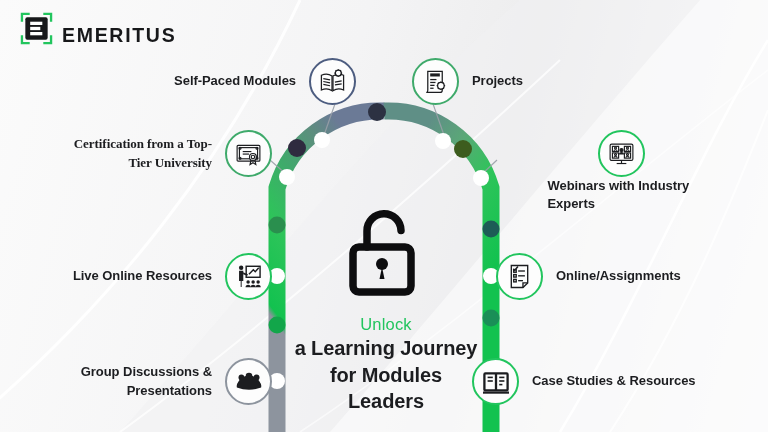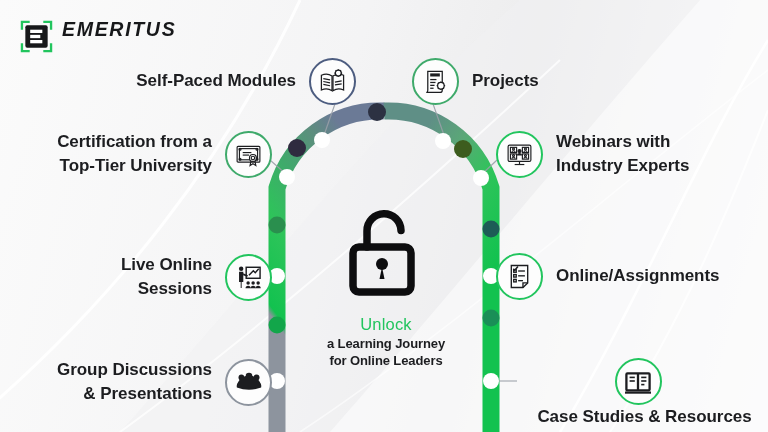--- a/index.html
+++ b/index.html
@@ -13,22 +13,22 @@
   #stage {
     position: relative;
     width: 768px; height: 432px;
     background: linear-gradient(105deg, #fbfbfb 0%, #f4f4f5 42%, #ededee 62%, #fafafa 88%, #ffffff 100%);
     overflow: hidden;
   }
   #bg-swoosh { position: absolute; inset: 0; width: 768px; height: 432px; }
 
   
   #logo {
-    position: absolute; left: 20px; top: 20px;
-    display: flex; align-items: flex-start; gap: 9px; font-style: italic;
+    position: absolute; left: 20px; top: 12px;
+    display: flex; align-items: flex-end; gap: 9px;
   }
   #logo-mark { width: 33px; height: 33px; }
   #logo-text {
     font-size: 19.5px; font-weight: 700; letter-spacing: 1.7px;
     color: #17181a; line-height: 1;
   }
 
   
   #arch { position: absolute; left: 0; top: 0; width: 768px; height: 432px; }
 
@@ -37,31 +37,31 @@
     position: absolute; left: 290px; top: 205px;
     width: 192px; text-align: center;
   }
   #lock-wrap { display: flex; justify-content: center; }
   #headline { margin-top: 16px; }
   #unlock-word {
     font-size: 16.5px; font-weight: 400; color: #22c55e;
     letter-spacing: .2px; line-height: 1.35;
   }
   .headline-line {
-    font-size: 13px; font-weight: 700; color: #1c1d20;
+    font-size: 20px; font-weight: 700; color: #1c1d20;
     letter-spacing: -.1px; line-height: 1.32;
   }
 
   
   .node { position: absolute; display: flex; align-items: center; }
   .node.left  { flex-direction: row; justify-content: flex-end; }
   .node.right { flex-direction: row; justify-content: flex-start; }
 
   .node-label {
-    font-size: 17px; font-weight: 700; color: #1c1d20;
+    font-size: 13px; font-weight: 700; color: #1c1d20;
     line-height: 1.42; letter-spacing: -.05px;
   }
   .node.left  .node-label { text-align: right; margin-right: 13px; }
   .node.right .node-label { text-align: left;  margin-left: 13px; }
 
   .icon-circle {
     width: 47px; height: 47px; min-width: 47px;
     border-radius: 50%;
     background: #fdfdfd;
     border: 2.1px solid #22c55e;
@@ -174,21 +174,21 @@
       <svg width="80" height="92" viewBox="0 0 80 92" fill="none">
         <rect x="7" y="42" width="58" height="45" rx="6" stroke="#0d0d0f" stroke-width="7.5" fill="none"></rect>
         <path d="M21 42 V26 A17 17 0 0 1 55 25.5" stroke="#0d0d0f" stroke-width="7.5" fill="none" stroke-linecap="round"></path>
         <circle cx="36" cy="59" r="6" fill="#0d0d0f"></circle>
         <path d="M36 62 L33.5 74 H38.5 Z" fill="#0d0d0f"></path>
       </svg>
     </div>
     <div id="headline">
       <div id="unlock-word">Unlock</div>
       <div class="headline-line">a Learning Journey</div>
-      <div class="headline-line">for Online Leaders</div>
+      <div class="headline-line">for Modules Leaders</div>
     </div>
   </div>
 
   <div class="node left" style="left:120px; top:58px; width:236px;">
     <div class="node-label">Self-Paced Modules</div>
     <div class="icon-circle ring-navy">
       <svg width="27" height="27" viewBox="0 0 28 28" fill="none" stroke="#1c1d20" stroke-width="1.3">
         <path d="M2.5 7.5 C6 6 10 6 13.5 8.2 V23.5 C10 21.3 6 21.3 2.5 22.8 Z"></path>
         <path d="M25.5 7.5 C22 6 18 6 14.5 8.2 V23.5 C18 21.3 22 21.3 25.5 22.8 Z"></path>
         <line x1="4.5" y1="11" x2="11.5" y2="12.4"></line>
@@ -211,40 +211,40 @@
         <line x1="8.5" y1="15" x2="14" y2="15"></line>
         <line x1="8.5" y1="18" x2="13" y2="18"></line>
         <line x1="8.5" y1="21" x2="12" y2="21"></line>
         <circle cx="19.6" cy="18.4" r="3.4" fill="#fff"></circle>
         <path d="M19.6 14 v1.1 M19.6 21.7 v1.1 M15.2 18.4 h1.1 M22.9 18.4 h1.1 M16.5 15.3 l.8.8 M21.9 20.7 l.8.8 M22.7 15.3 l-.8.8 M17.3 20.7 l-.8.8"></path>
       </svg>
     </div>
     <div class="node-label">Projects</div>
   </div>
 
-  <div class="node left" style="left:40px; top:130px; width:232px;">
+  <div class="node left" style="left:40px; top:130px; width:232px;font-family:Liberation Serif, serif;">
     <div class="node-label" style="max-width:160px;">Certification from a Top-Tier University</div>
     <div class="icon-circle ring-green">
       <svg width="27" height="27" viewBox="0 0 28 28" fill="none" stroke="#1c1d20" stroke-width="1.2">
         <rect x="2.2" y="5.5" width="23.6" height="16.4" rx="1"></rect>
         <rect x="4.6" y="7.9" width="18.8" height="11.6"></rect>
         <circle cx="5.2" cy="8.5" r="1"></circle>
           <circle cx="22.8" cy="8.5" r="1"></circle>
         <circle cx="5.2" cy="18.9" r="1"></circle>
           <circle cx="22.8" cy="18.9" r="1"></circle>
         <line x1="8" y1="12" x2="17" y2="12"></line>
         <line x1="8" y1="14.6" x2="14.5" y2="14.6"></line>
         <circle cx="18.6" cy="17.6" r="3.6" fill="#fff"></circle>
         <circle cx="18.6" cy="17.6" r="1.8"></circle>
         <path d="M16.6 20.6 L15.6 25.4 L18.6 23.6 L21.6 25.4 L20.6 20.6"></path>
       </svg>
     </div>
   </div>
 
-  <div class="node right" style="left:496px; top:130px; width:250px;">
+  <div class="node right" style="left:496px; top:130px; width:250px;flex-direction:column;">
     <div class="icon-circle ring-bgrn">
       <svg width="27" height="27" viewBox="0 0 28 28" fill="none" stroke="#1c1d20" stroke-width="1.2">
         <rect x="2.2" y="4.2" width="23.6" height="17" rx="1.6"></rect>
         <line x1="14" y1="21.2" x2="14" y2="24.2"></line>
         <line x1="9" y1="24.4" x2="19" y2="24.4"></line>
         <rect x="4.6" y="6.6" width="6.4" height="5.4"></rect>
         <circle cx="7.8" cy="8.3" r="1"></circle>
           <path d="M6.1 11.3 a1.8 1.8 0 0 1 3.4 0"></path>
         <rect x="17" y="6.6" width="6.4" height="5.4"></rect>
         <circle cx="20.2" cy="8.3" r="1"></circle>
@@ -256,21 +256,21 @@
         <circle cx="20.2" cy="15.1" r="1"></circle>
           <path d="M18.5 18.1 a1.8 1.8 0 0 1 3.4 0"></path>
         <circle cx="14" cy="10.4" r="1.6" fill="#1c1d20"></circle>
         <path d="M11.4 15 a2.6 2.6 0 0 1 5.2 0" fill="#1c1d20" stroke="none"></path>
       </svg>
     </div>
     <div class="node-label" style="max-width:160px;">Webinars with Industry Experts</div>
   </div>
 
   <div class="node left" style="left:60px; top:253px; width:212px;">
-    <div class="node-label">Live Online Sessions</div>
+    <div class="node-label">Live Online Resources</div>
     <div class="icon-circle ring-bgrn">
       <svg width="27" height="27" viewBox="0 0 28 28" fill="#1c1d20">
         <rect x="11.6" y="3.4" width="14.4" height="11.4" fill="none" stroke="#1c1d20" stroke-width="1.5"></rect>
         <path d="M14.5 11.6 L19 7 L21 9 L24.6 5" fill="none" stroke="#1c1d20" stroke-width="1.5"></path>
         <circle cx="6.4" cy="5" r="2.3"></circle>
         <path d="M4.2 8 h4.4 v10.6 h-1.7 v6.4 h-1 v-6.4 h-1.7 Z"></path>
         <path d="M8.4 9.6 L13.4 11.6 L12.8 13.2 L8.4 11.6 Z"></path>
         <circle cx="13.6" cy="19.6" r="1.8"></circle>
         <path d="M10.9 25.2 a2.7 2.7 0 0 1 5.4 0 Z"></path>
         <circle cx="18.8" cy="19.6" r="1.8"></circle>
@@ -306,21 +306,21 @@
         <path d="M1.6 18.4 a4.8 4.8 0 0 1 9.6 0 Z"></path>
         <circle cx="21.6" cy="9.4" r="2.9"></circle>
         <path d="M16.8 18.4 a4.8 4.8 0 0 1 9.6 0 Z"></path>
         <circle cx="14" cy="8" r="3.3"></circle>
         <path d="M8.4 18.4 a5.6 5.6 0 0 1 11.2 0 Z"></path>
         <path d="M1.8 19.6 a12.2 12.2 0 0 1 24.4 0 a36 36 0 0 1-24.4 0 Z"></path>
       </svg>
     </div>
   </div>
 
-  <div class="node right" style="left:512px; top:358px; width:252px;flex-direction:column;">
+  <div class="node right" style="left:472px; top:358px; width:252px;">
     <div class="icon-circle ring-bgrn">
       <svg width="28" height="28" viewBox="0 0 28 28" fill="none" stroke="#1c1d20" stroke-width="2.3">
         <rect x="2.4" y="5.4" width="23.2" height="17" rx="1"></rect>
         <line x1="14" y1="5.4" x2="14" y2="22.4"></line>
         <line x1="5.6" y1="9.4" x2="10.8" y2="9.4" stroke-width="1.6"></line>
         <line x1="5.6" y1="13" x2="10.8" y2="13" stroke-width="1.6"></line>
         <line x1="17.2" y1="9.4" x2="22.4" y2="9.4" stroke-width="1.6"></line>
         <line x1="17.2" y1="13" x2="22.4" y2="13" stroke-width="1.6"></line>
         <line x1="17.2" y1="16.6" x2="20.4" y2="16.6" stroke-width="1.6"></line>
         <line x1="1" y1="24.6" x2="27" y2="24.6" stroke-width="2.2"></line>

